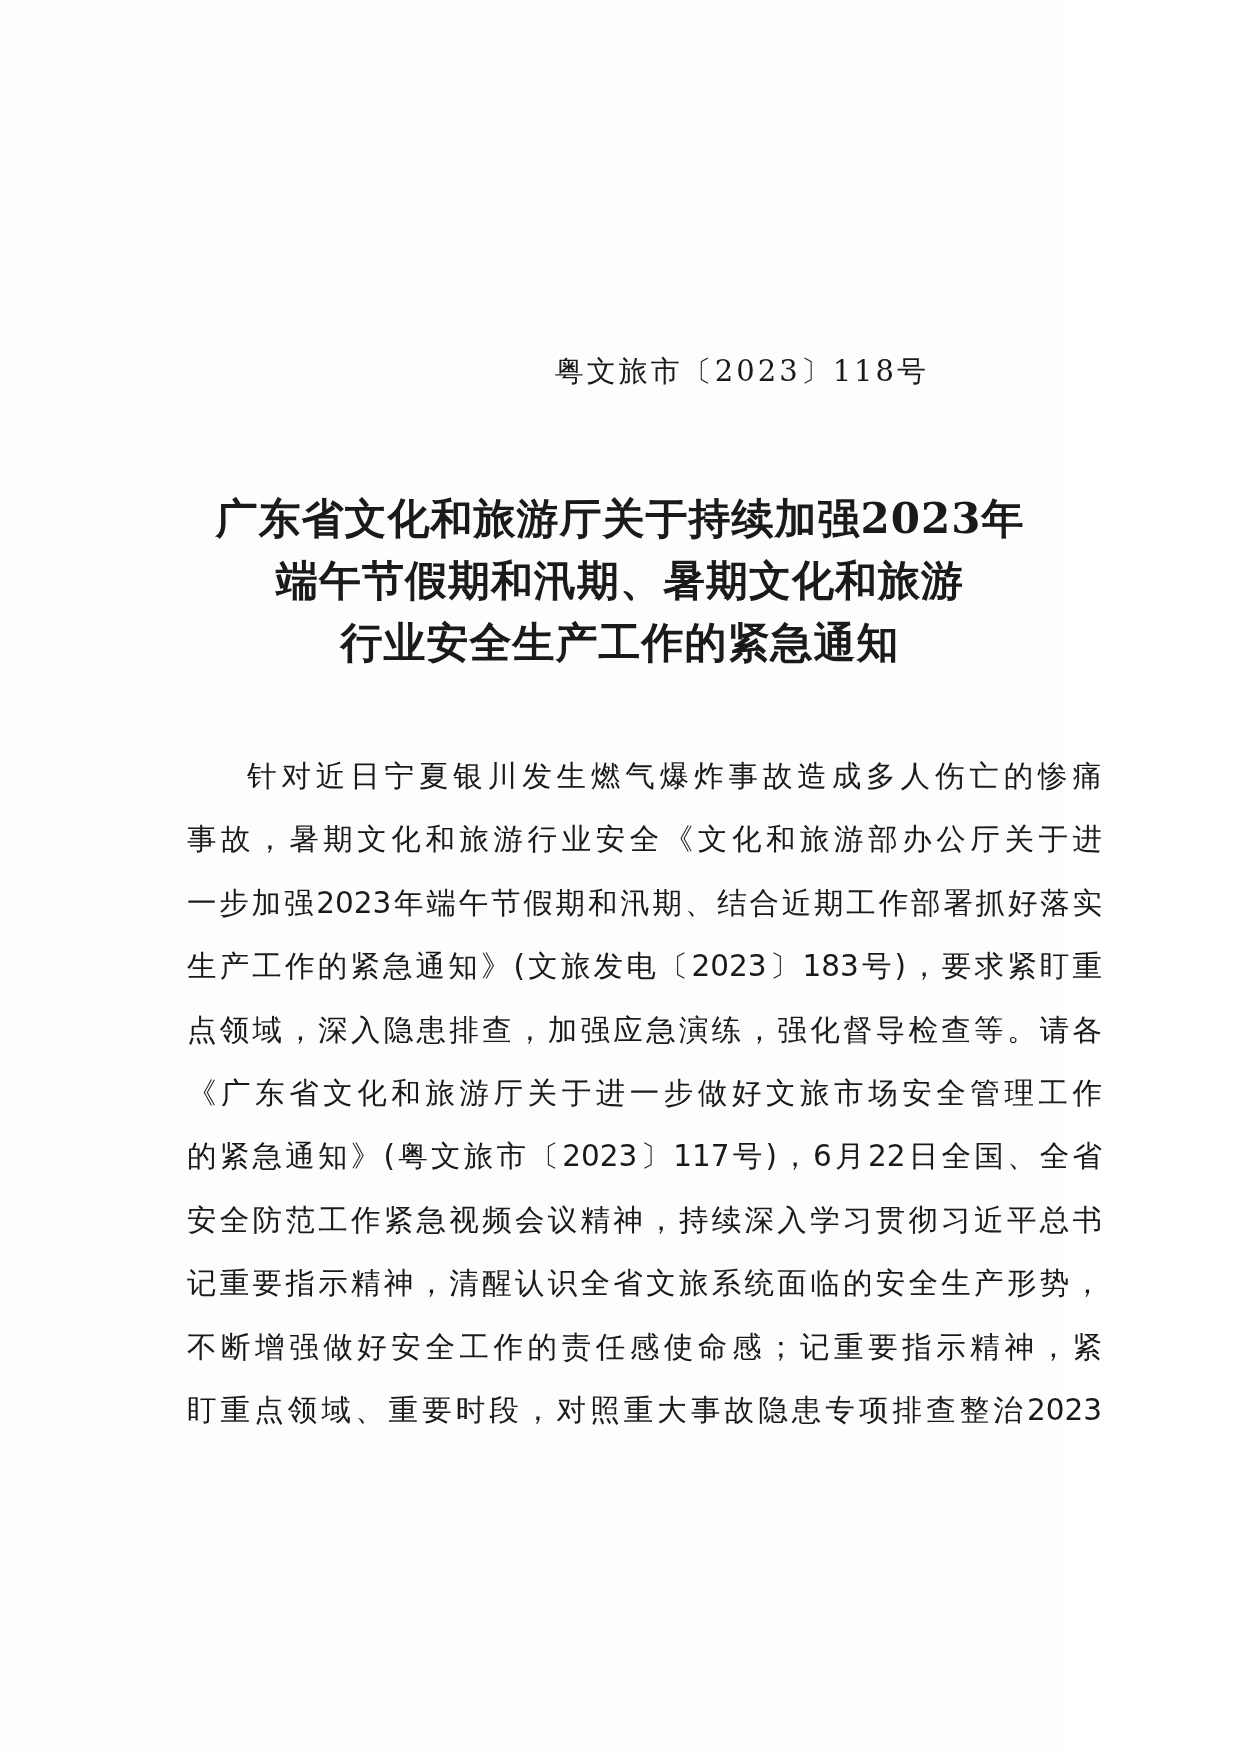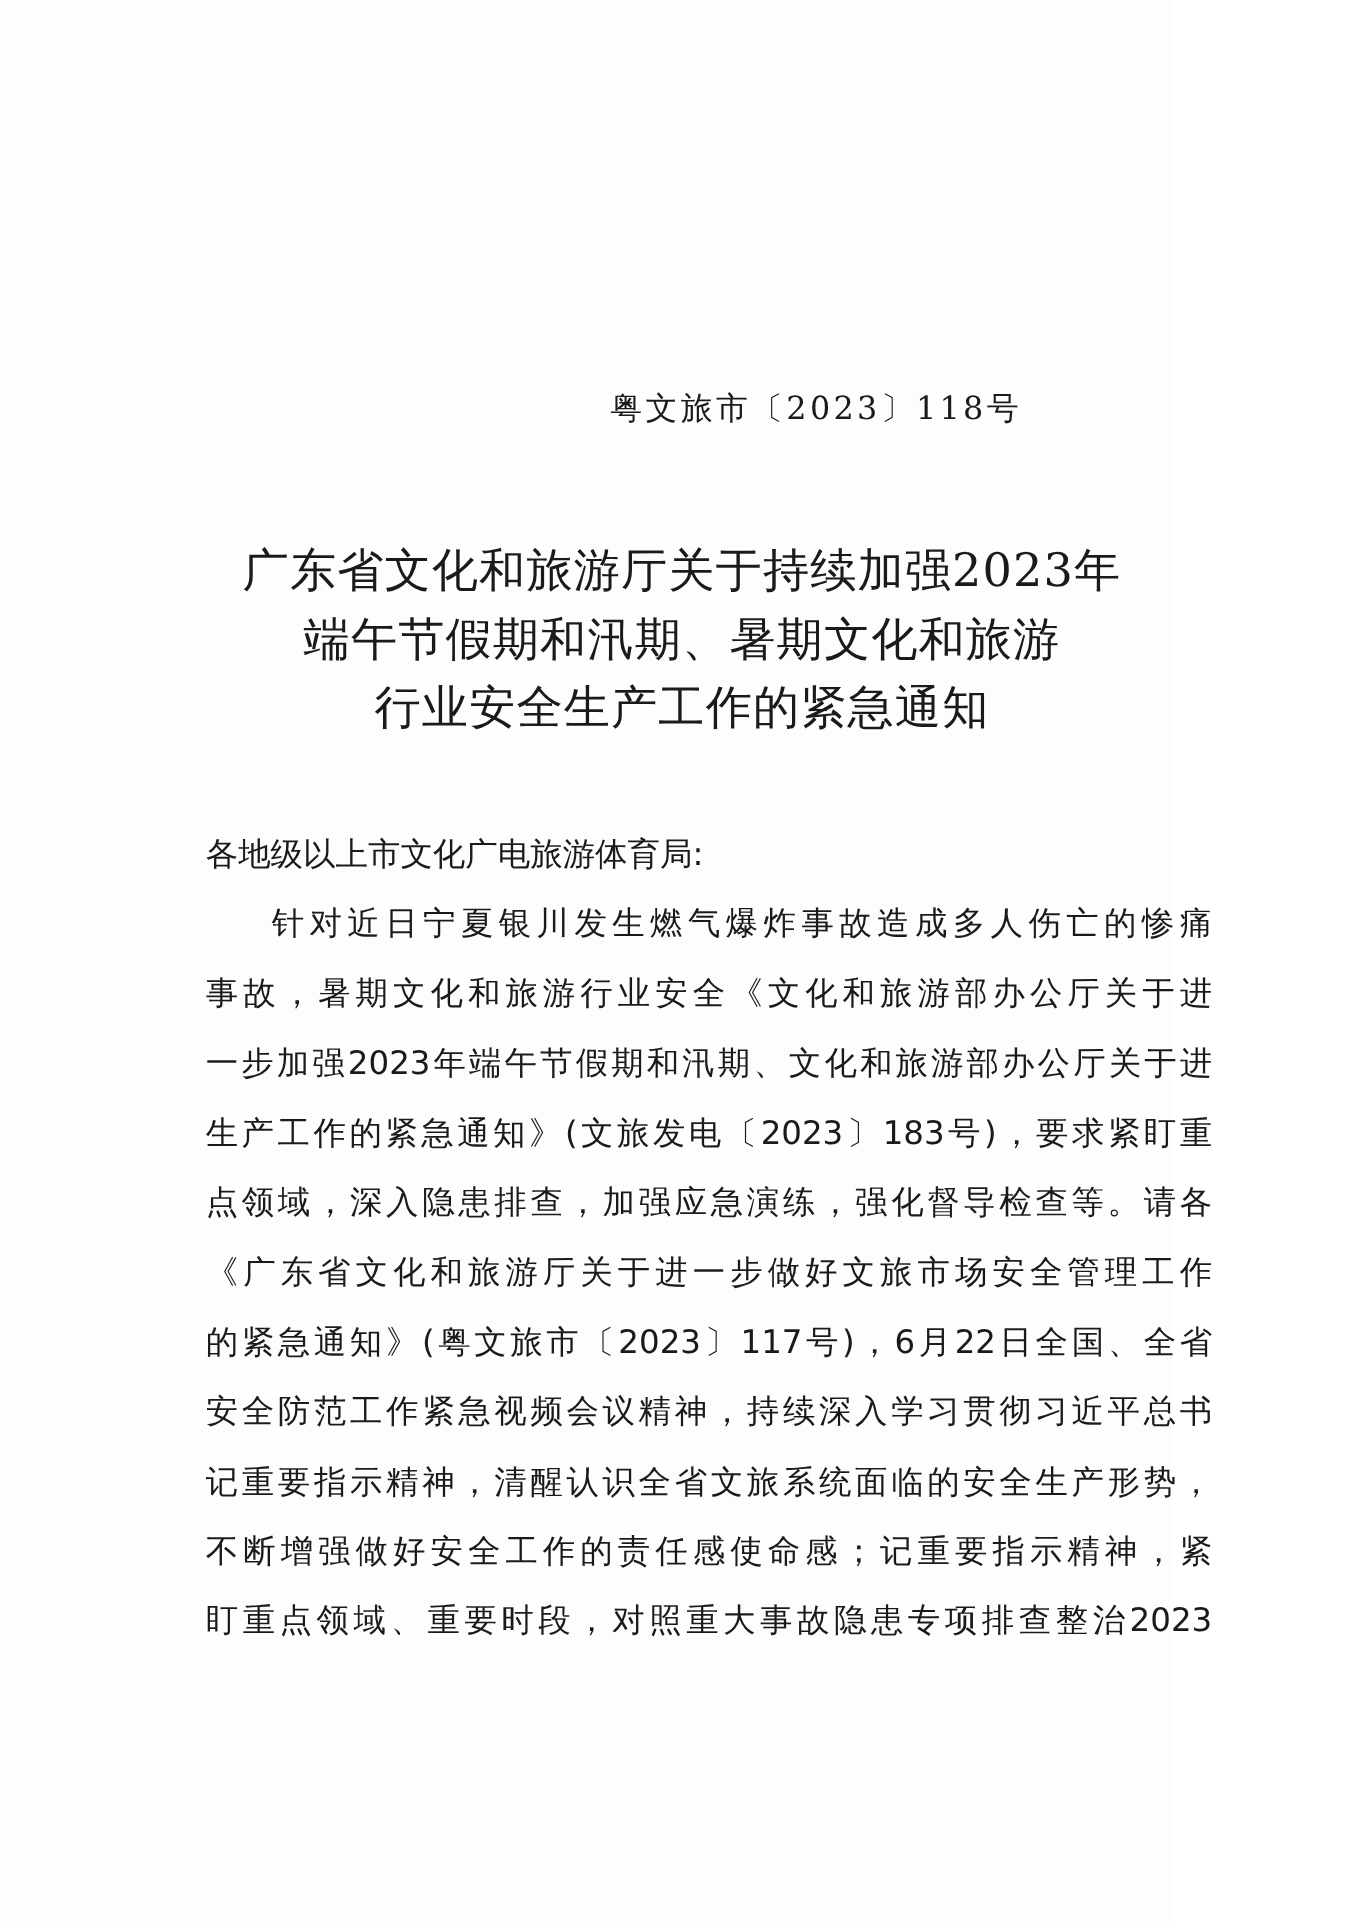--- a/index.html
+++ b/index.html
@@ -2,21 +2,21 @@
 <html><head>
 <meta charset="utf-8">
 <style>
   html, body { margin: 0; padding: 0; background: #ffffff; }
   body { width: 1240px; height: 1752px; position: relative; overflow: hidden;
          font-family: "DejaVu Serif", "Liberation Serif", serif; color: #1a1a1a; }
   .page { position: absolute; left: 0; top: 0; width: 1064px; height: 1752px; background: #fdfdfd; }
   .doc-number { position: absolute; right: 135px; top: 352px; font-size: 29px; letter-spacing: 3px;
                 font-family: "DejaVu Serif", serif; white-space: nowrap; }
   .title { position: absolute; left: 0; width: 1240px; top: 488px; text-align: center; }
-  .title-line { font-family: "DejaVu Serif", serif; font-weight: normal; font-size: 42px;
+  .title-line { font-family: "DejaVu Serif", serif; font-weight: bold; font-size: 42px;
                 line-height: 62px; height: 62px; letter-spacing: 1px; white-space: nowrap; }
   .body-text { position: absolute; left: 187px; width: 915px; top: 745px; }
   .line { font-size: 29.5px; line-height: 63.4px; height: 63.4px; white-space: nowrap;
           text-align: justify; text-align-last: justify; font-family: "DejaVu Sans", sans-serif;
           font-weight: normal; letter-spacing: 0px; }
   .line.salutation { text-align: left; text-align-last: left; }
   .line.indent { padding-left: 60px; }
 </style>
 </head>
 <body>
@@ -24,24 +24,23 @@
 <div class="page">
   <div class="doc-number">粤文旅市〔2023〕118号</div>
 
   <div class="title">
     <div class="title-line">广东省文化和旅游厅关于持续加强2023年</div>
     <div class="title-line">端午节假期和汛期、暑期文化和旅游</div>
     <div class="title-line">行业安全生产工作的紧急通知</div>
   </div>
 
   <div class="body-text">
-    <div class="line salutation">各地级以上市文化广电旅游体育局:</div>
     <div class="line indent">针对近日宁夏银川发生燃气爆炸事故造成多人伤亡的惨痛</div>
     <div class="line">事故，暑期文化和旅游行业安全《文化和旅游部办公厅关于进</div>
-    <div class="line">一步加强2023年端午节假期和汛期、文化和旅游部办公厅关于进</div>
+    <div class="line">一步加强2023年端午节假期和汛期、结合近期工作部署抓好落实</div>
     <div class="line">生产工作的紧急通知》(文旅发电〔2023〕183号)，要求紧盯重</div>
     <div class="line">点领域，深入隐患排查，加强应急演练，强化督导检查等。请各</div>
     <div class="line">《广东省文化和旅游厅关于进一步做好文旅市场安全管理工作</div>
     <div class="line">的紧急通知》(粤文旅市〔2023〕117号)，6月22日全国、全省</div>
     <div class="line">安全防范工作紧急视频会议精神，持续深入学习贯彻习近平总书</div>
     <div class="line">记重要指示精神，清醒认识全省文旅系统面临的安全生产形势，</div>
     <div class="line">不断增强做好安全工作的责任感使命感；记重要指示精神，紧</div>
     <div class="line">盯重点领域、重要时段，对照重大事故隐患专项排查整治2023</div>
   </div>
 </div>

